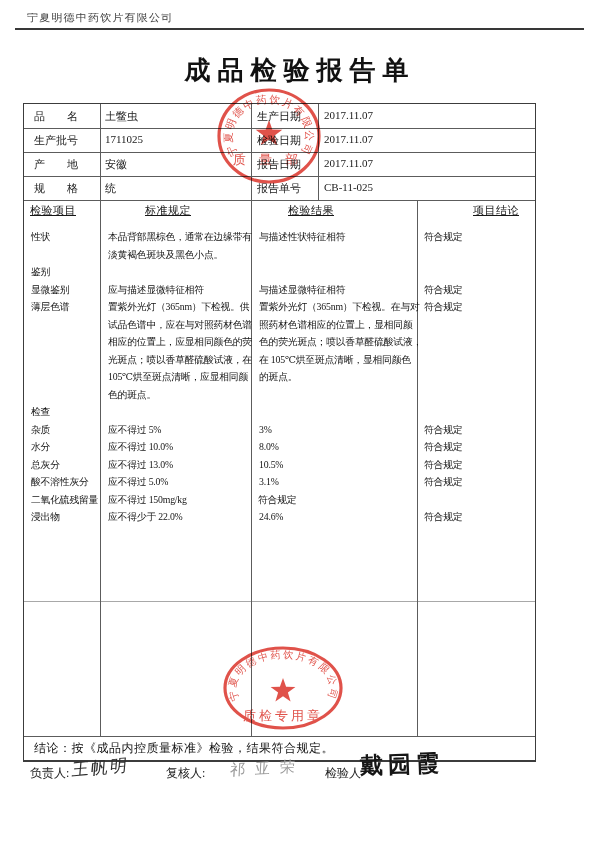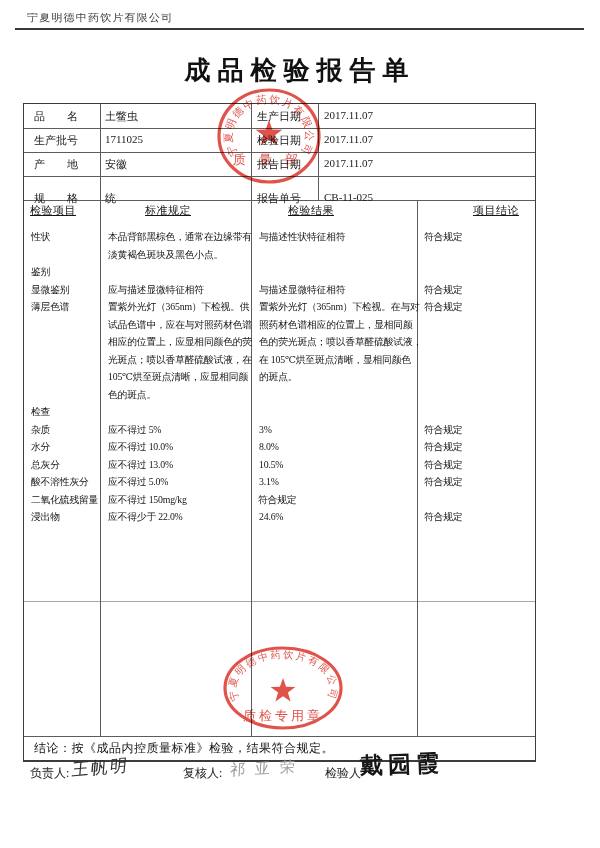--- a/index.html
+++ b/index.html
@@ -18,21 +18,21 @@
     font-size:26px;font-weight:bold;letter-spacing:7px;color:#111;}
   
   .doc-table{position:absolute;left:23px;top:103px;width:511px;height:656px;
     border:1px solid #3c3c3c;border-bottom-width:2px;box-sizing:content-box;}
   .hl,.vl{position:absolute;background:#5c5c5c;}
   .hl{height:1px;left:0;width:511px;}
   .vl{width:1px;}
   .hl.faint{background:#a8a8a8;}
   
   .cell{position:absolute;font-size:11px;white-space:nowrap;color:#1a1a1a;}
-  .r0{top:5px;} .r1{top:29px;} .r2{top:53px;} .r3{top:87px;}
+  .r0{top:5px;} .r1{top:29px;} .r2{top:53px;} .r3{top:77px;}
   .f-label{left:10px;} .f-value{left:81px;} .f-label2{left:233px;} .f-value2{left:300px;}
   
   .res-hdr{position:absolute;top:99px;font-size:11px;letter-spacing:.5px;
     text-decoration:underline;white-space:nowrap;color:#161616;text-align:center;}
   
   .results-body{position:absolute;left:0;top:124px;width:511px;}
   .res-row{display:flex;}
   .res-cell{box-sizing:border-box;}
   .res-cell .ln{font-size:9.8px;line-height:17.5px;white-space:nowrap;letter-spacing:-0.2px;color:#141414;}
   .c1{width:76px;padding-left:7px;}
@@ -307,18 +307,18 @@
     <ellipse cx="65" cy="44" rx="58" ry="40" fill="none" stroke="#dc3a31" stroke-width="3.2"></ellipse>
     <text font-size="10" letter-spacing="2.2" fill="#dc3a31">
       <textPath href="#arc-qc" startOffset="50%" text-anchor="middle">宁夏明德中药饮片有限公司</textPath>
     </text>
     <polygon fill="#dc3a31" points="65,34 61.9,42.8 52.6,43 60.1,48.6 57.4,57.5 65,52.2 72.6,57.5 69.9,48.6 77.4,43 68.1,42.8"></polygon>
     <text x="65" y="76" text-anchor="middle" font-size="13" letter-spacing="3" fill="#dc3a31">质检专用章</text>
   </svg>
 
   <span class="sig-label" style="left:30px;top:765px;">负责人:</span>
   <span class="sig-name sig-resp">王帆明</span>
-  <span class="sig-label" style="left:183px;top:765px;">复核人:</span>
+  <span class="sig-label" style="left:166px;top:765px;">复核人:</span>
   <span class="sig-name sig-rev">祁亚荣</span>
   <span class="sig-label" style="left:325px;top:765px;">检验人</span>
   <span class="sig-name sig-insp">戴园霞</span>
 
 </div>
 
 </body></html>

